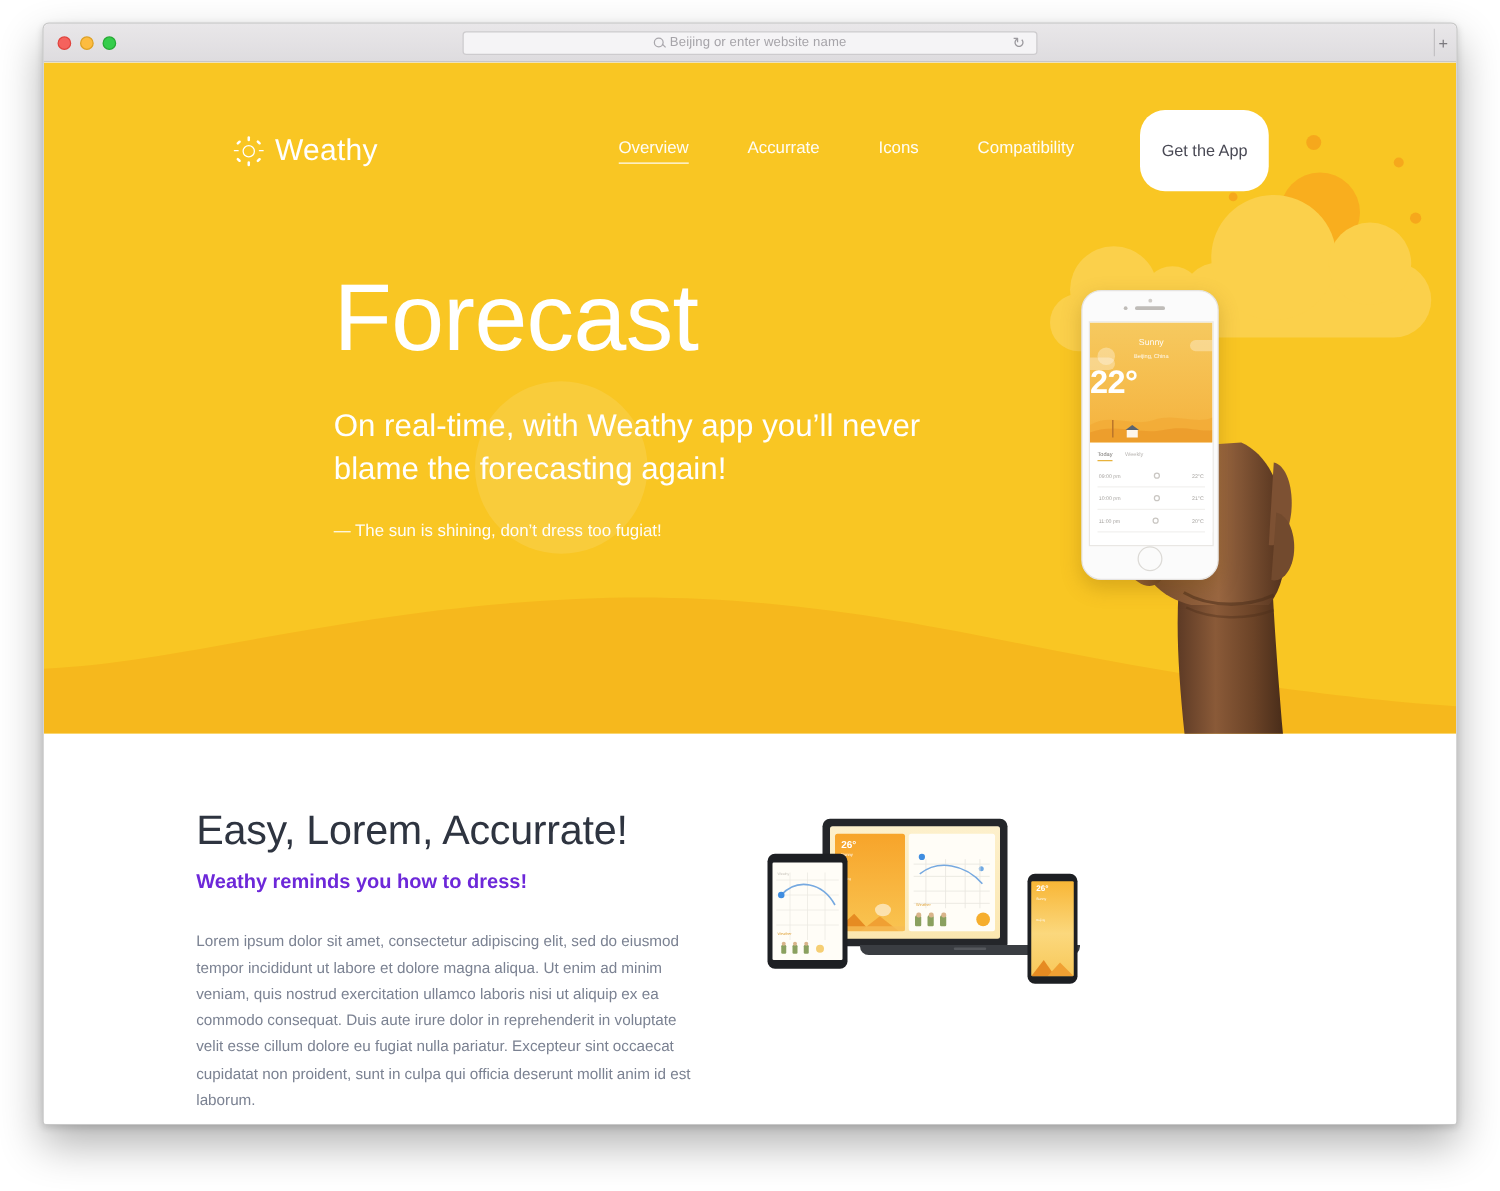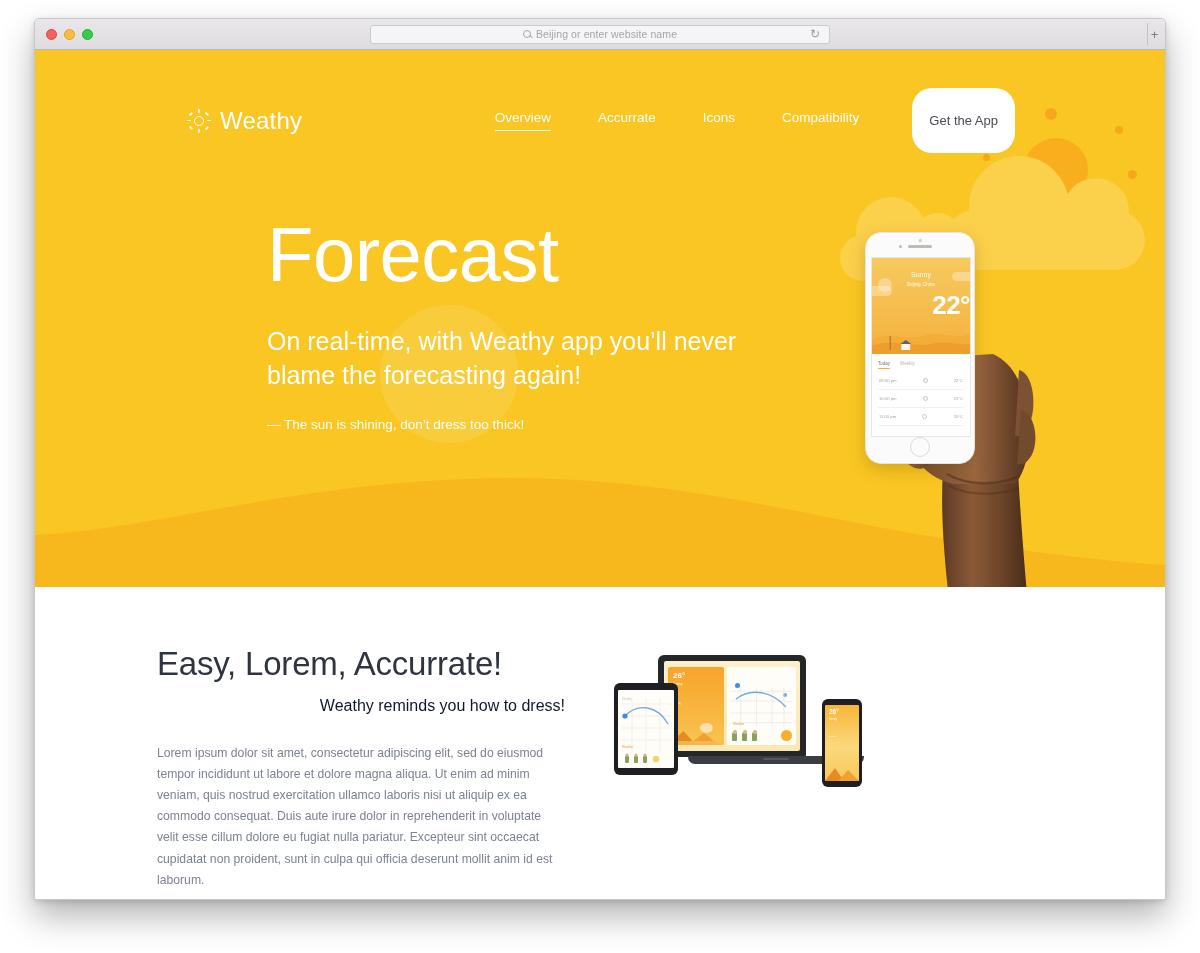--- a/index.html
+++ b/index.html
@@ -334,21 +334,21 @@
   }
   .app-loc {
     position: absolute; left: 0; right: 0; top: 24px;
     text-align: center;
     color: #ffffff;
     font-size: 4.5px;
     opacity: 0.9;
   }
   .app-temp {
     position: absolute; left: 0; right: 0; top: 32px;
-    text-align: right;
+    text-align: left;
     color: #ffffff;
     font-size: 26px;
     font-weight: 700;
     letter-spacing: -0.5px;
   }
   .app-hill {
     position: absolute; bottom: 0; left: 0; width: 100%; height: 34px;
   }
   .app-cloudlet {
     position: absolute;
@@ -388,24 +388,23 @@
   }
   .feat-text { width: 440px; padding-left: 32px; }
   .feat-title {
     font-size: 33px;
     color: #2e3440;
     font-weight: 400;
     letter-spacing: -0.2px;
   }
   .feat-sub {
     font-size: 16px;
-    color: #0f172a;
+    color: #6d28d9;
     margin-top: 14px;
-    font-weight: 400;
-    text-align: right;
+    font-weight: 700;
   }
   .feat-para {
     font-size: 12.2px;
     color: #7b8292;
     line-height: 1.73;
     margin-top: 28px;
     max-width: 432px;
   }
 
   .devices {
@@ -580,21 +579,21 @@
           <span class="nav-link">Accurrate</span>
           <span class="nav-link">Icons</span>
           <span class="nav-link">Compatibility</span>
           <button class="cta-button">Get the App</button>
         </div>
       </nav>
 
       <div class="hero-body">
         <h1 class="hero-title">Forecast</h1>
         <p class="hero-sub">On real-time, with Weathy app you’ll never blame the forecasting again!</p>
-        <p class="hero-note">— The sun is shining, don’t dress too thick!</p>
+        <p class="hero-note">— The sun is shining, don’t dress too fugiat!</p>
       </div>
 
       <div class="hero-device">
 
         <svg class="hand-photo" viewBox="0 0 250 320">
           <defs>
             <linearGradient id="skin" x1="0" y1="0" x2="1" y2="0">
               <stop offset="0%" stop-color="#5d3a25"></stop>
               <stop offset="35%" stop-color="#8a5a38"></stop>
               <stop offset="70%" stop-color="#6b4327"></stop>

